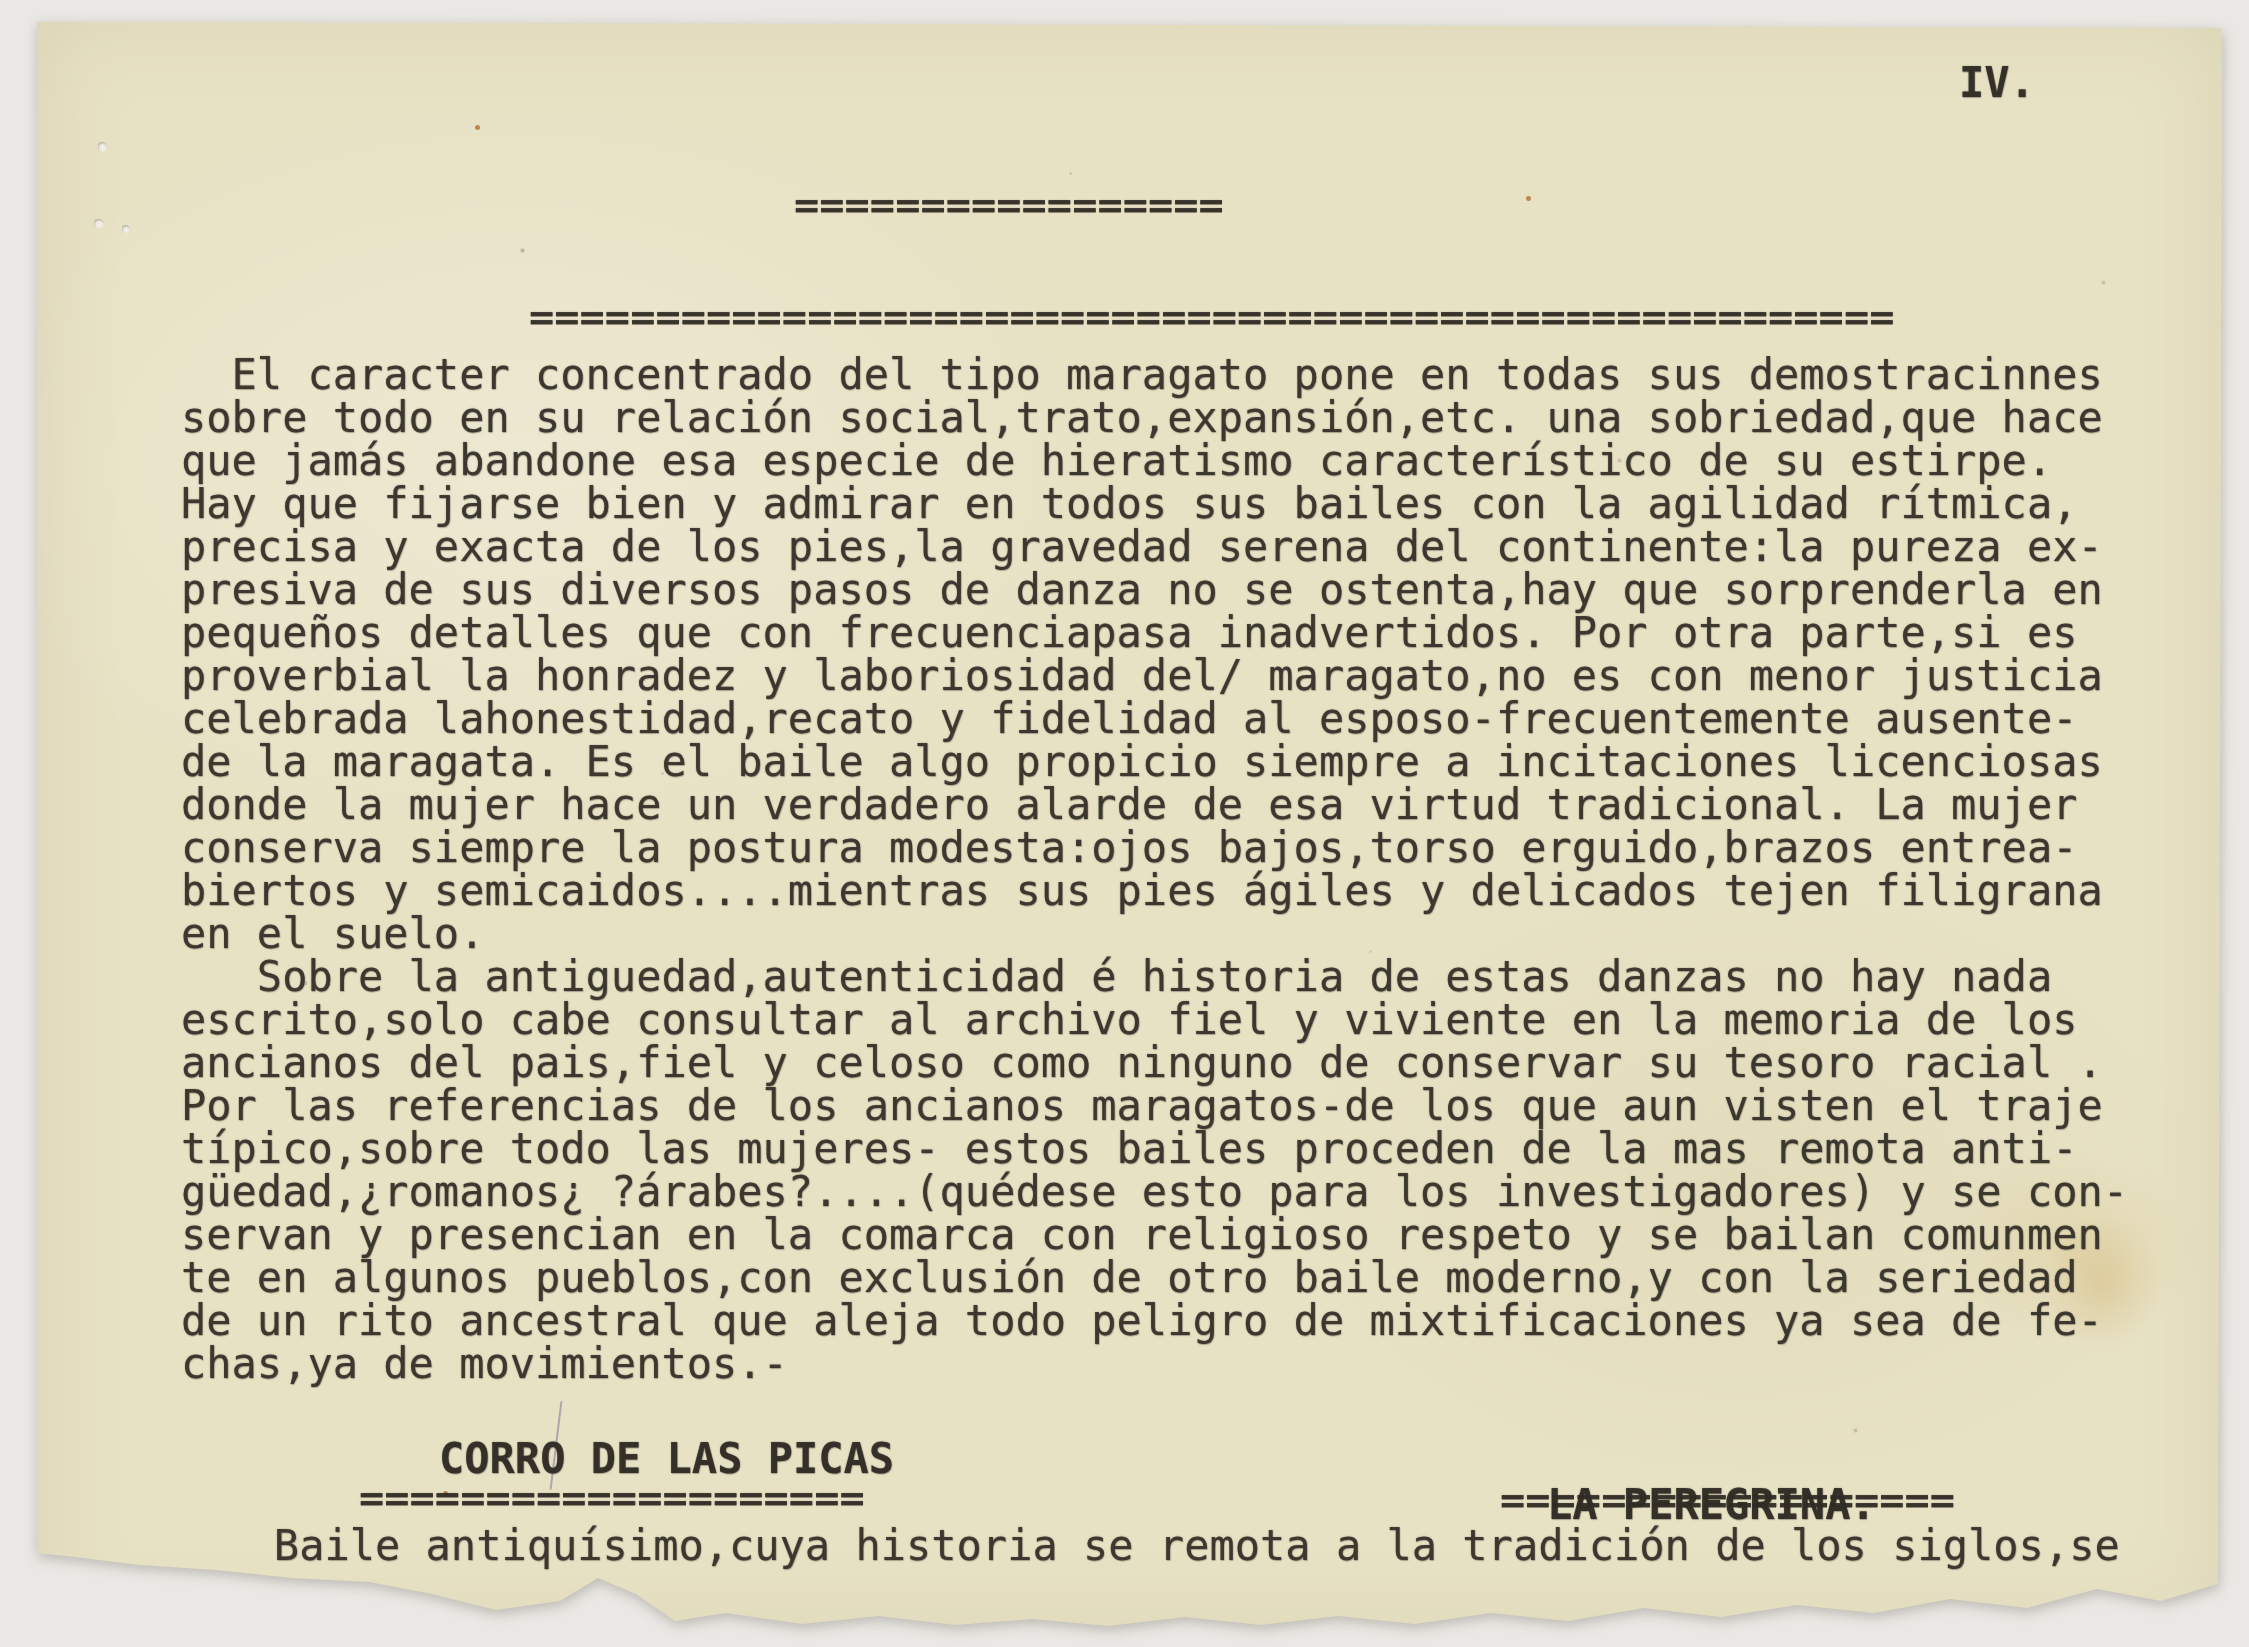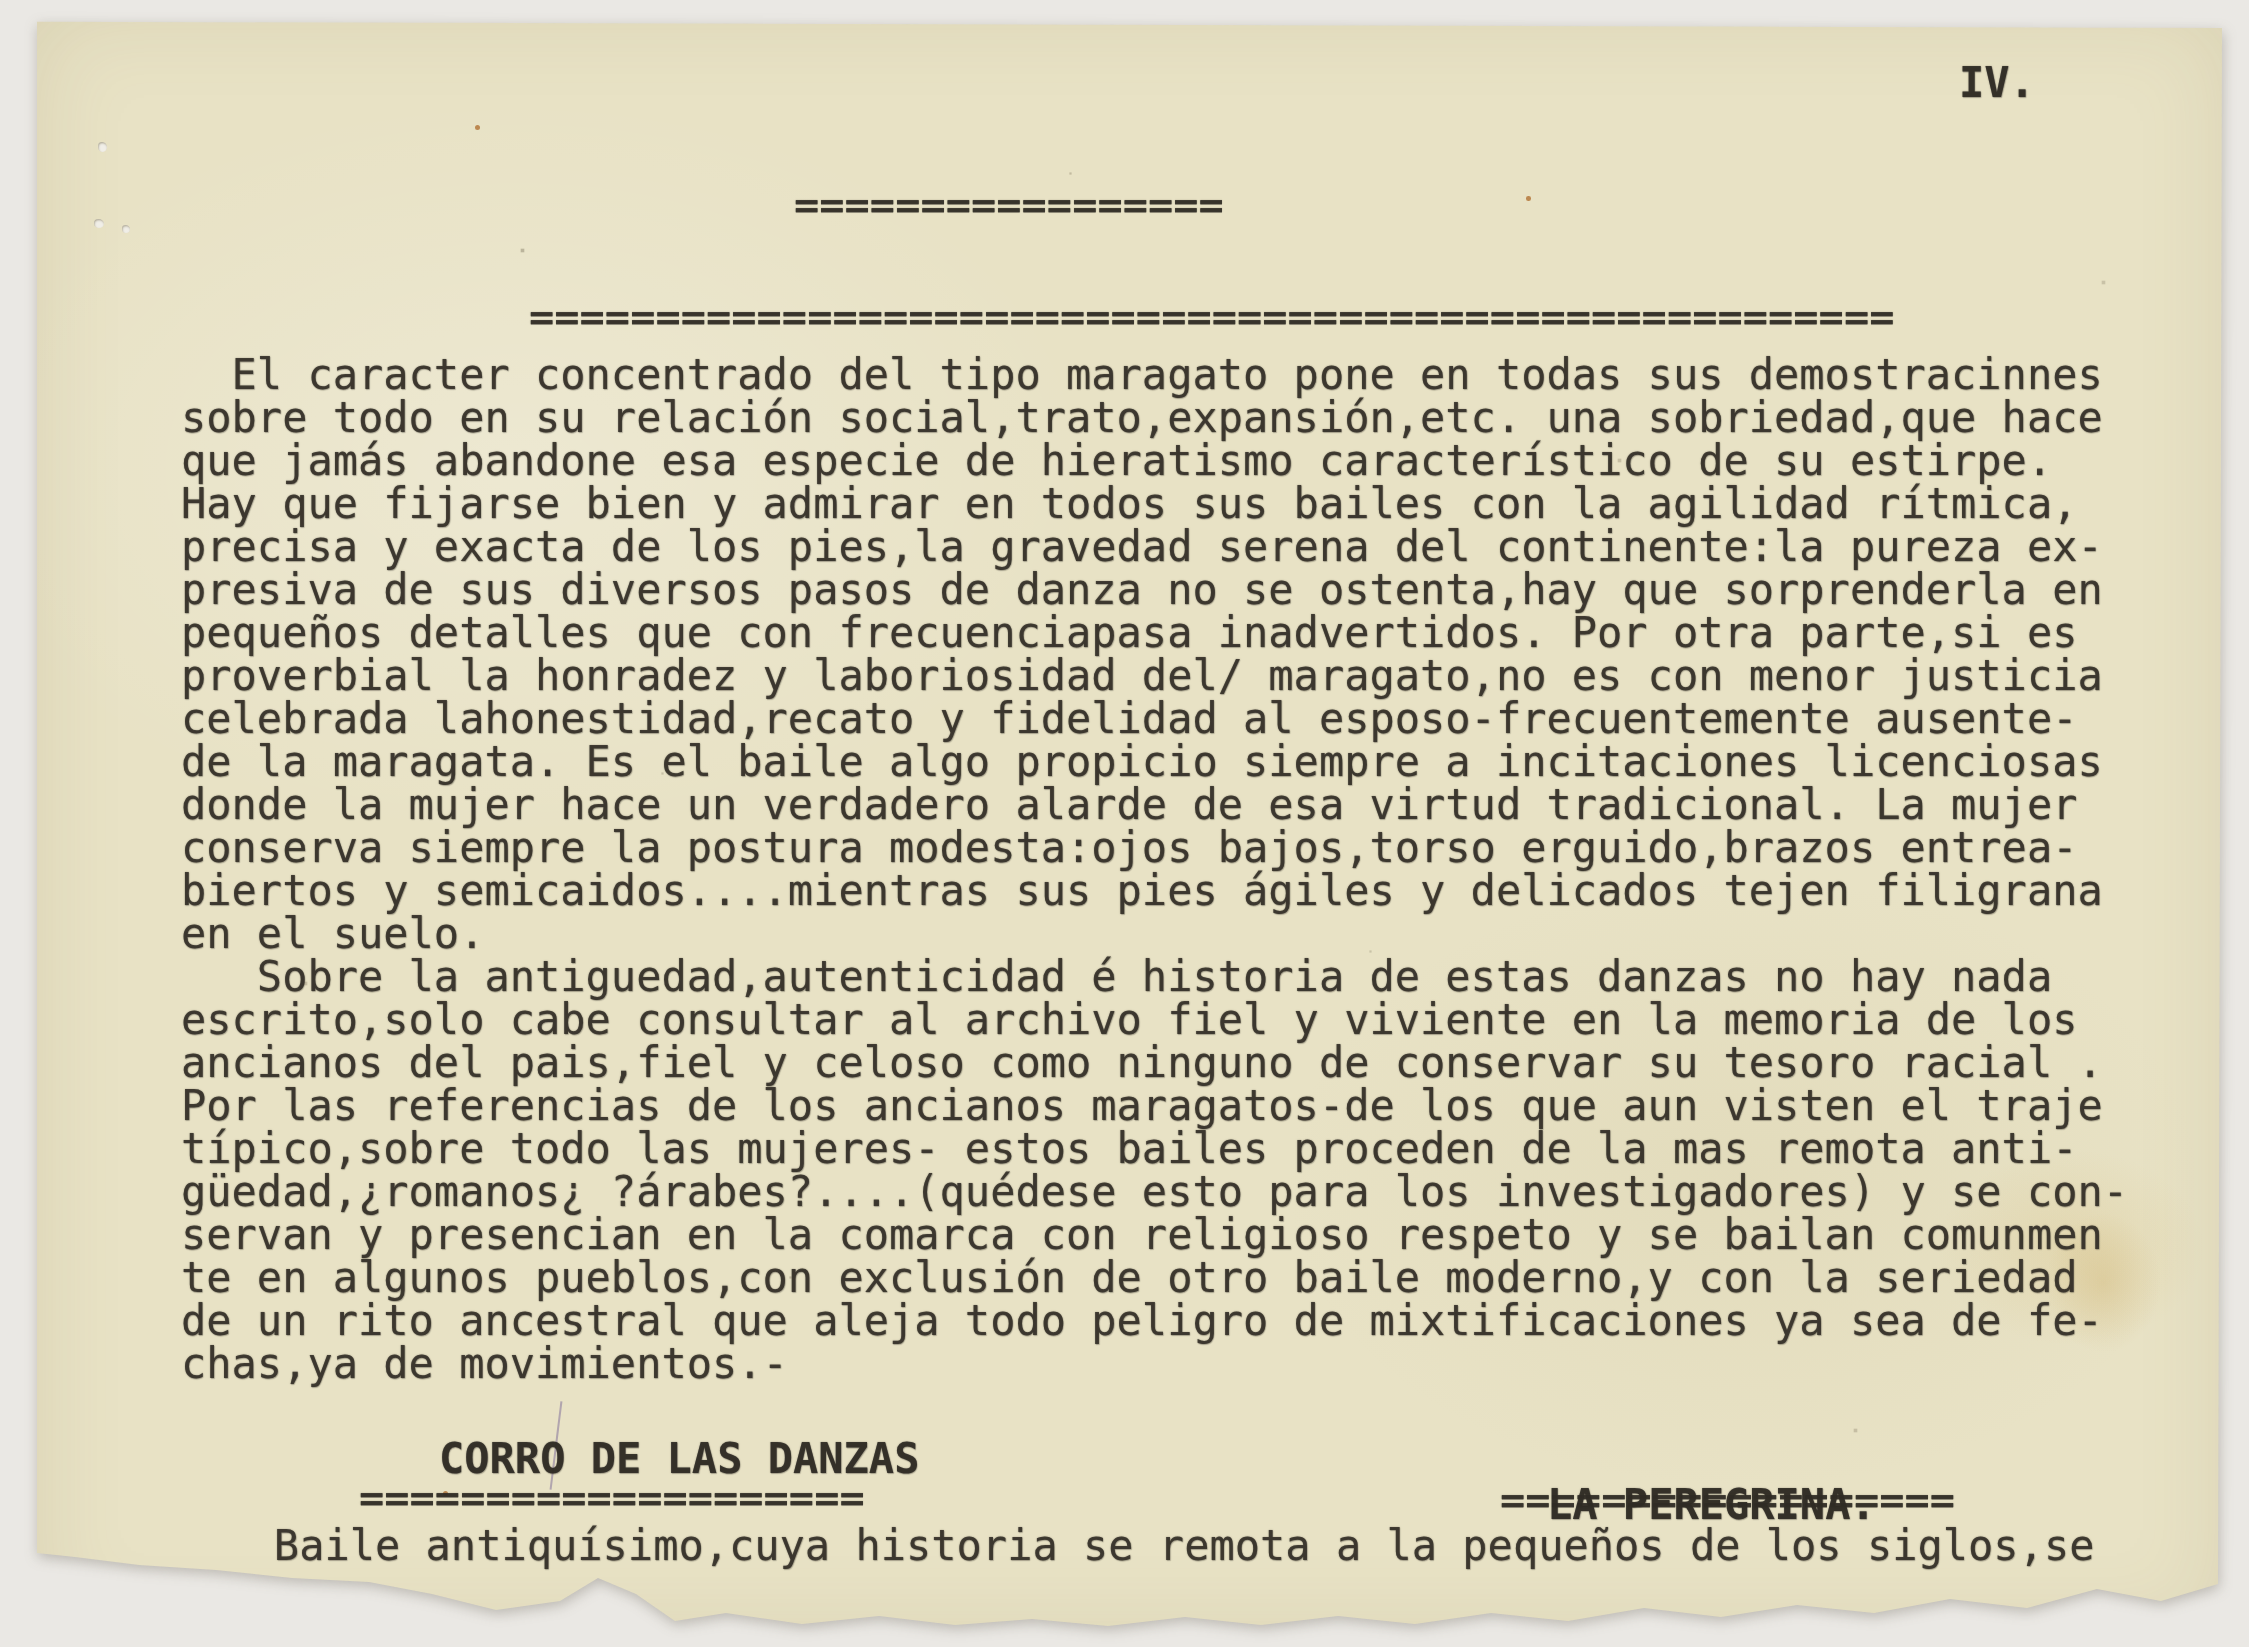--- a/index.html
+++ b/index.html
@@ -80,24 +80,24 @@
     <div class="ink-layer">
 
       <div class="tw caps" style="left:1922px;top:47px;">IV.</div>
 
       <div class="tw rule" style="left:757px;top:174px;">=================</div>
 
       <div class="tw rule" style="left:492px;top:286px;">======================================================</div>
 
       <div class="tw body-lines"><div class="bodyline">  El caracter concentrado del tipo maragato pone en todas sus demostracinnes</div><div class="bodyline">sobre todo en su relación social,trato,expansión,etc. una sobriedad,que hace</div><div class="bodyline">que jamás abandone esa especie de hieratismo característico de su estirpe.</div><div class="bodyline">Hay que fijarse bien y admirar en todos sus bailes con la agilidad rítmica,</div><div class="bodyline">precisa y exacta de los pies,la gravedad serena del continente:la pureza ex-</div><div class="bodyline">presiva de sus diversos pasos de danza no se ostenta,hay que sorprenderla en</div><div class="bodyline">pequeños detalles que con frecuenciapasa inadvertidos. Por otra parte,si es</div><div class="bodyline">proverbial la honradez y laboriosidad del/ maragato,no es con menor justicia</div><div class="bodyline">celebrada lahonestidad,recato y fidelidad al esposo-frecuentemente ausente-</div><div class="bodyline">de la maragata. Es el baile algo propicio siempre a incitaciones licenciosas</div><div class="bodyline">donde la mujer hace un verdadero alarde de esa virtud tradicional. La mujer</div><div class="bodyline">conserva siempre la postura modesta:ojos bajos,torso erguido,brazos entrea-</div><div class="bodyline">biertos y semicaidos....mientras sus pies ágiles y delicados tejen filigrana</div><div class="bodyline">en el suelo.</div><div class="bodyline">   Sobre la antiguedad,autenticidad é historia de estas danzas no hay nada</div><div class="bodyline">escrito,solo cabe consultar al archivo fiel y viviente en la memoria de los</div><div class="bodyline">ancianos del pais,fiel y celoso como ninguno de conservar su tesoro racial .</div><div class="bodyline">Por las referencias de los ancianos maragatos-de los que aun visten el traje</div><div class="bodyline">típico,sobre todo las mujeres- estos bailes proceden de la mas remota anti-</div><div class="bodyline">güedad,¿romanos¿ ?árabes?....(quédese esto para los investigadores) y se con-</div><div class="bodyline">servan y presencian en la comarca con religioso respeto y se bailan comunmen</div><div class="bodyline">te en algunos pueblos,con exclusión de otro baile moderno,y con la seriedad</div><div class="bodyline">de un rito ancestral que aleja todo peligro de mixtificaciones ya sea de fe-</div><div class="bodyline">chas,ya de movimientos.-</div></div>
 
-      <div class="tw caps" style="left:402px;top:1423px;">CORRO DE LAS DANZAS</div>
+      <div class="tw caps" style="left:402px;top:1423px;">CORRO DE LAS PICAS</div>
       <div class="tw rule" style="left:322px;top:1467px;">====================</div>
 
       <div class="tw caps" style="left:1510px;top:1426px;margin-top:43px;">LA PEREGRINA.</div>
       <div class="tw rule" style="left:1463px;top:1469px;">==================</div>
 
-      <div class="tw" style="left:161px;top:1510px;">   Baile antiquísimo,cuya historia se remota a la pequeños de los siglos,se</div>
+      <div class="tw" style="left:161px;top:1510px;">   Baile antiquísimo,cuya historia se remota a la tradición de los siglos,se</div>
     </div>
 
   </div>
 </div>
 
 
 </body></html>

